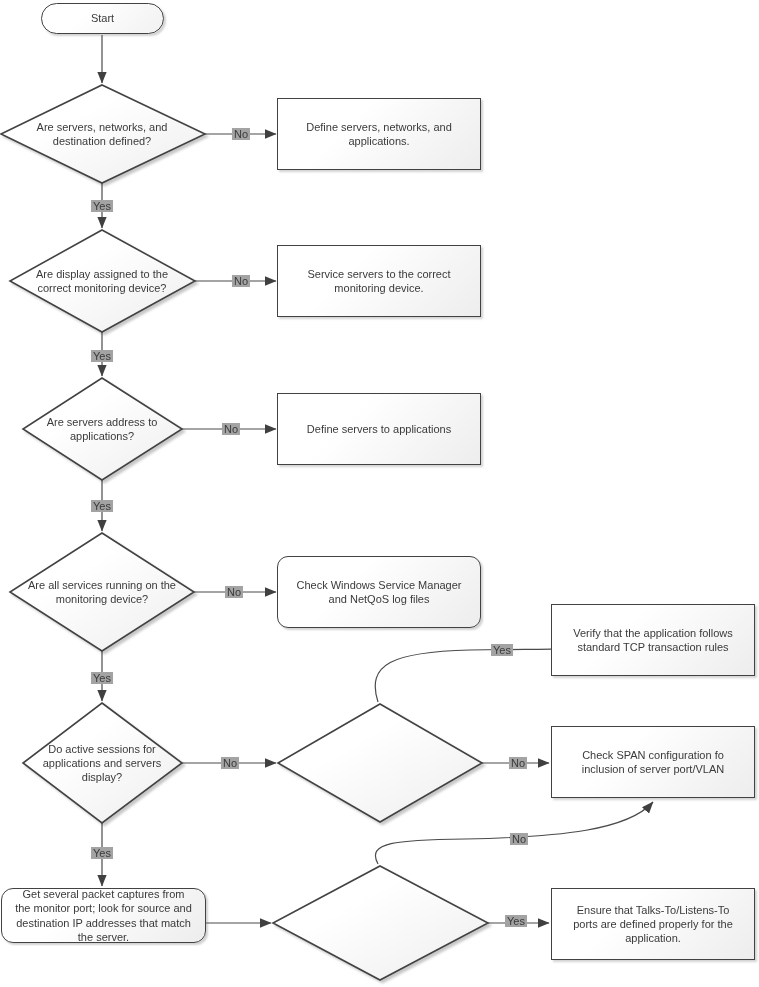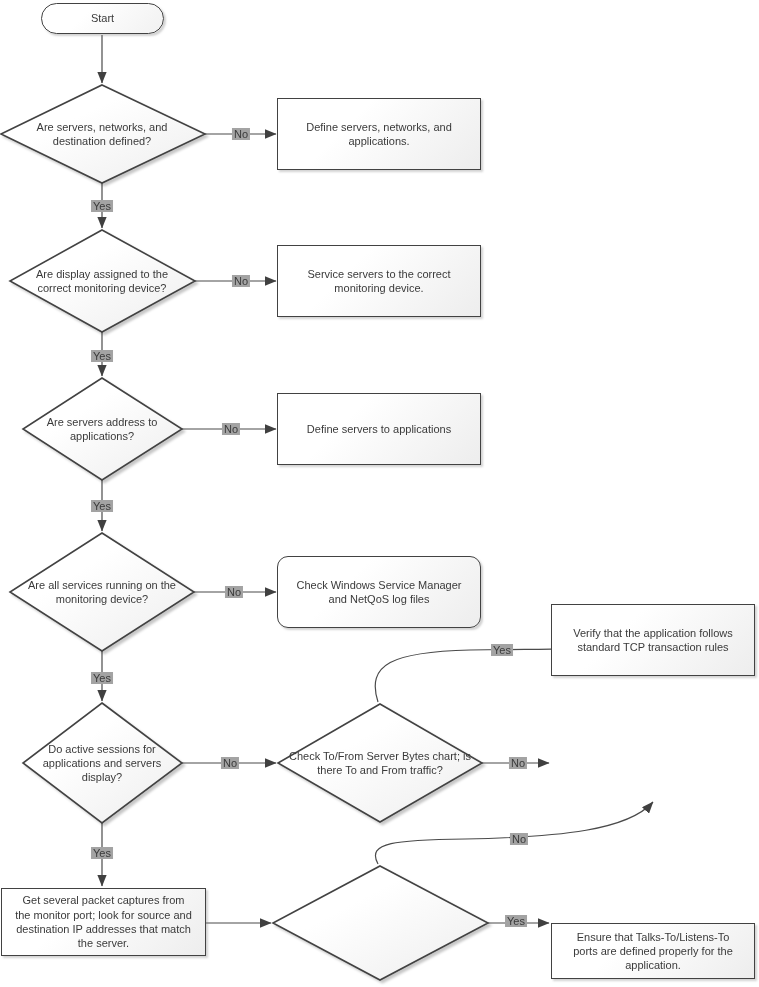--- a/index.html
+++ b/index.html
@@ -89,33 +89,35 @@
   </div>
   <div class="shape proc" style="left:277px;top:393px;width:204px;height:72px;">
     <span>Define servers to applications</span>
   </div>
   <div class="shape proc" style="left:277px;top:556px;width:204px;height:72px;border-radius:11px;">
     <span>Check Windows Service Manager and NetQoS log files</span>
   </div>
   <div class="shape proc" style="left:551px;top:556px;width:204px;height:72px;margin-top:48px;">
     <span>Verify that the application follows standard TCP transaction rules</span>
   </div>
-  <div class="shape proc" style="left:1px;top:888px;width:205px;height:68px;">
+  <div class="shape proc" style="left:551px;top:726px;width:204px;height:72px;">
+    <span>Check SPAN configuration fo inclusion of server port/VLAN</span>
+  </div>
+  <div class="shape proc" style="left:1px;top:888px;width:205px;height:55px;border-radius:12px;">
     <span>Get several packet captures from the monitor port; look for source and destination IP addresses that match the server.</span>
   </div>
-  <div class="shape proc" style="left:551px;top:888px;width:204px;height:56px;margin-top:35px;">
+  <div class="shape proc" style="left:551px;top:888px;width:204px;height:72px;">
     <span>Ensure that Talks-To/Listens-To ports are defined properly for the application.</span>
   </div>
 
   <div class="dtext" style="left:14px;top:106px;width:176px;height:56px;">Are servers, networks, and destination defined?</div>
   <div class="dtext" style="left:18px;top:253px;width:168px;height:56px;">Are display assigned to the correct monitoring device?</div>
   <div class="dtext" style="left:23px;top:401px;width:158px;height:56px;">Are servers address to applications?</div>
   <div class="dtext" style="left:14px;top:564px;width:176px;height:56px;">Are all services running on the monitoring device?</div>
   <div class="dtext" style="left:24px;top:728px;width:156px;height:70px;">Do active sessions for applications and servers display?</div>
-  <div class="dtext" style="left:288px;top:735px;width:184px;height:56px;">Check To/From Server Bytes chart; is there To and From traffic?</div>
 
   <span class="elabel" style="left:241px;top:134px;">No</span>
   <span class="elabel" style="left:241px;top:281px;">No</span>
   <span class="elabel" style="left:231px;top:429px;">No</span>
   <span class="elabel" style="left:234px;top:592px;">No</span>
   <span class="elabel" style="left:230px;top:763px;">No</span>
   <span class="elabel" style="left:518px;top:763px;">No</span>
   <span class="elabel" style="left:519px;top:839px;">No</span>
 
   <span class="elabel" style="left:102px;top:206px;">Yes</span>

